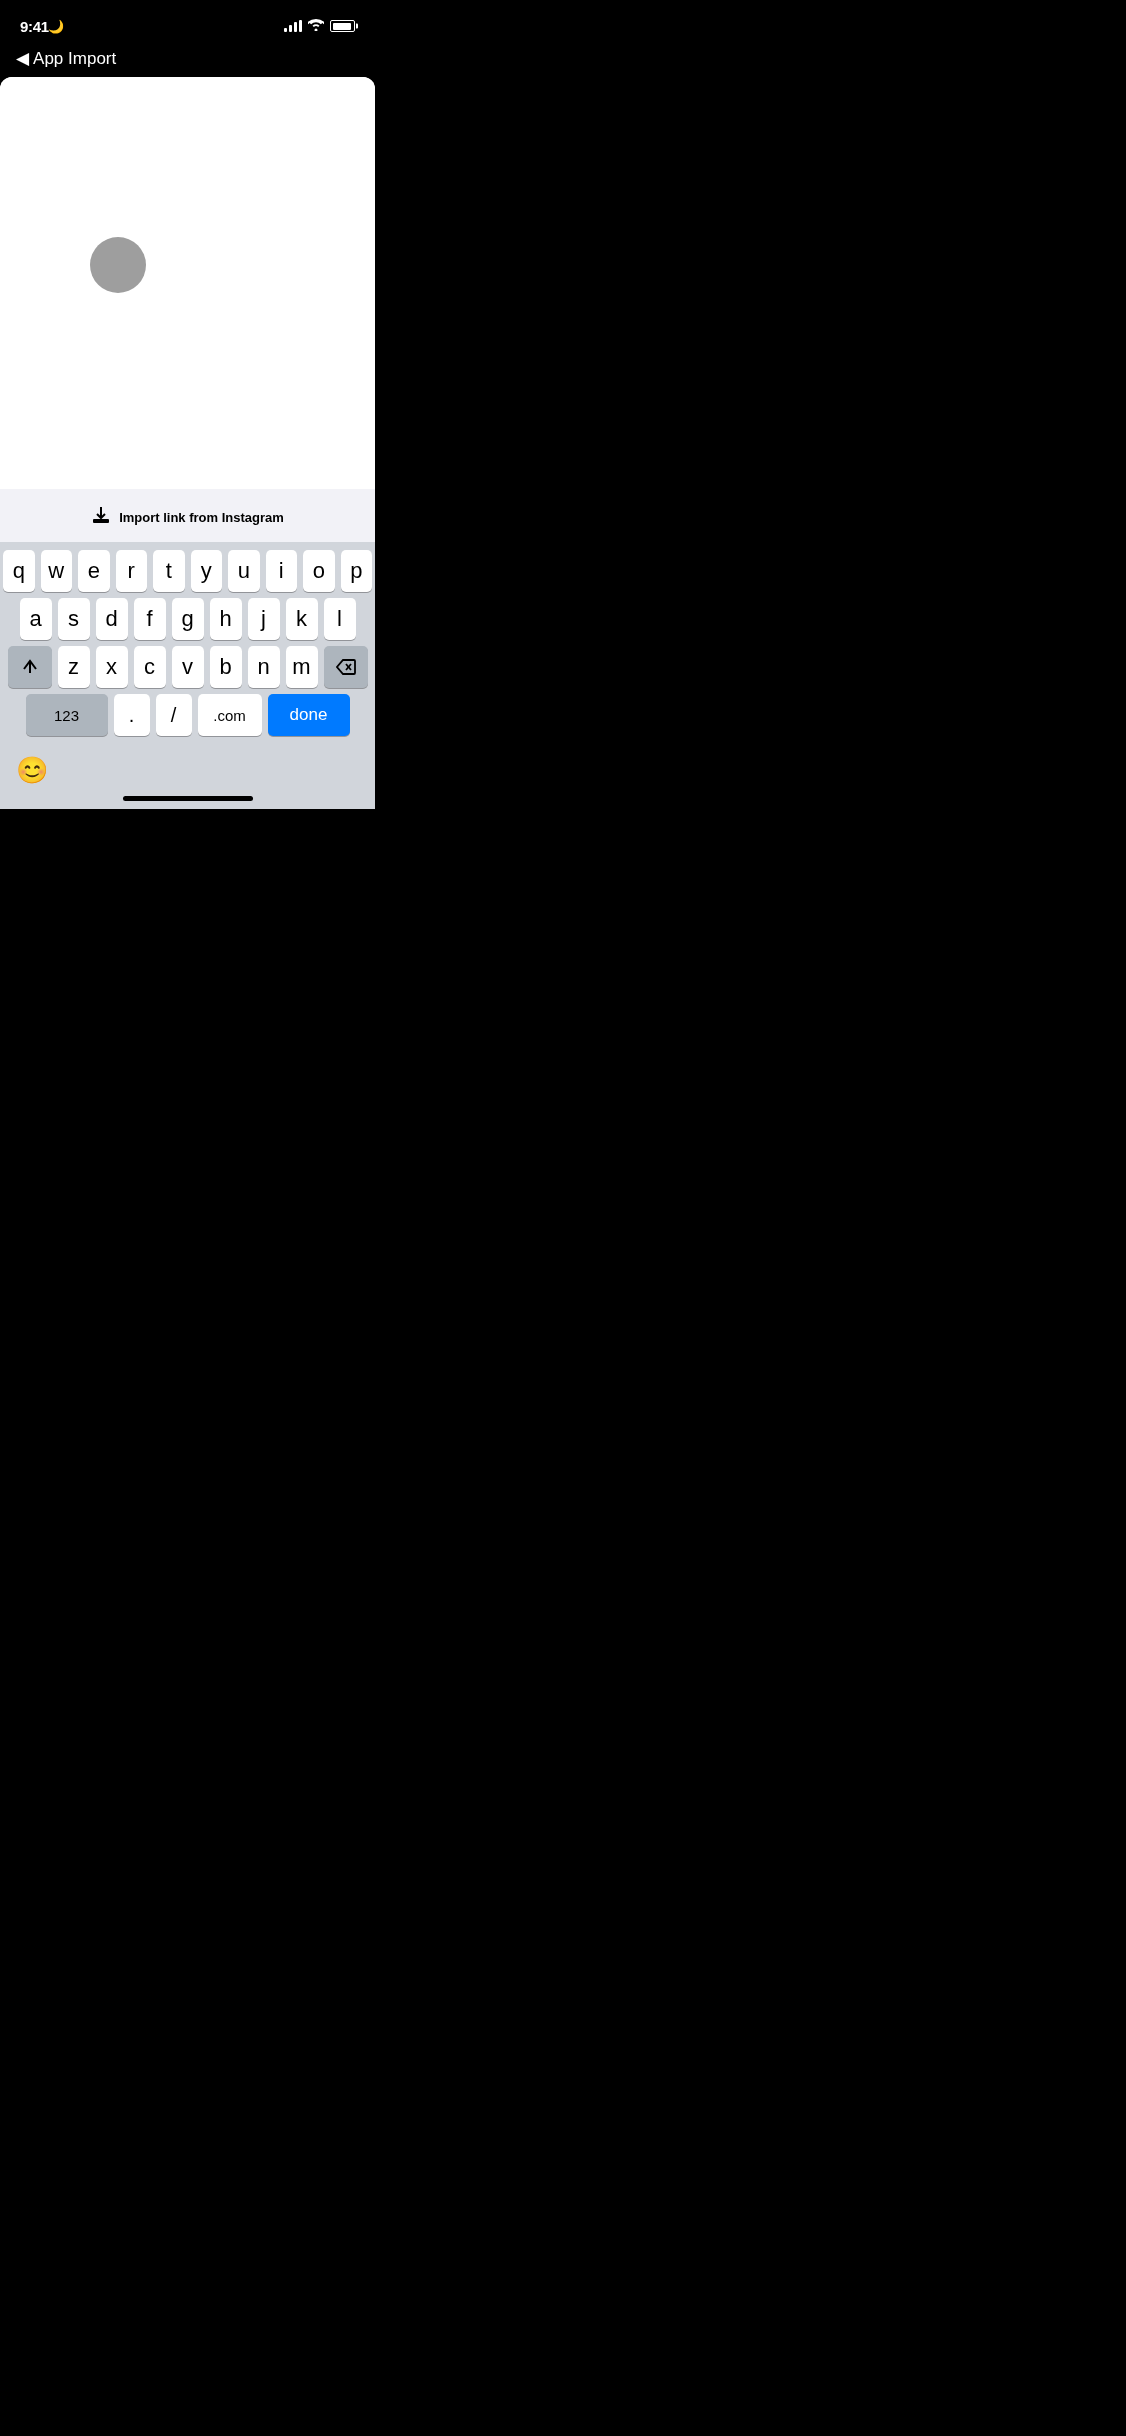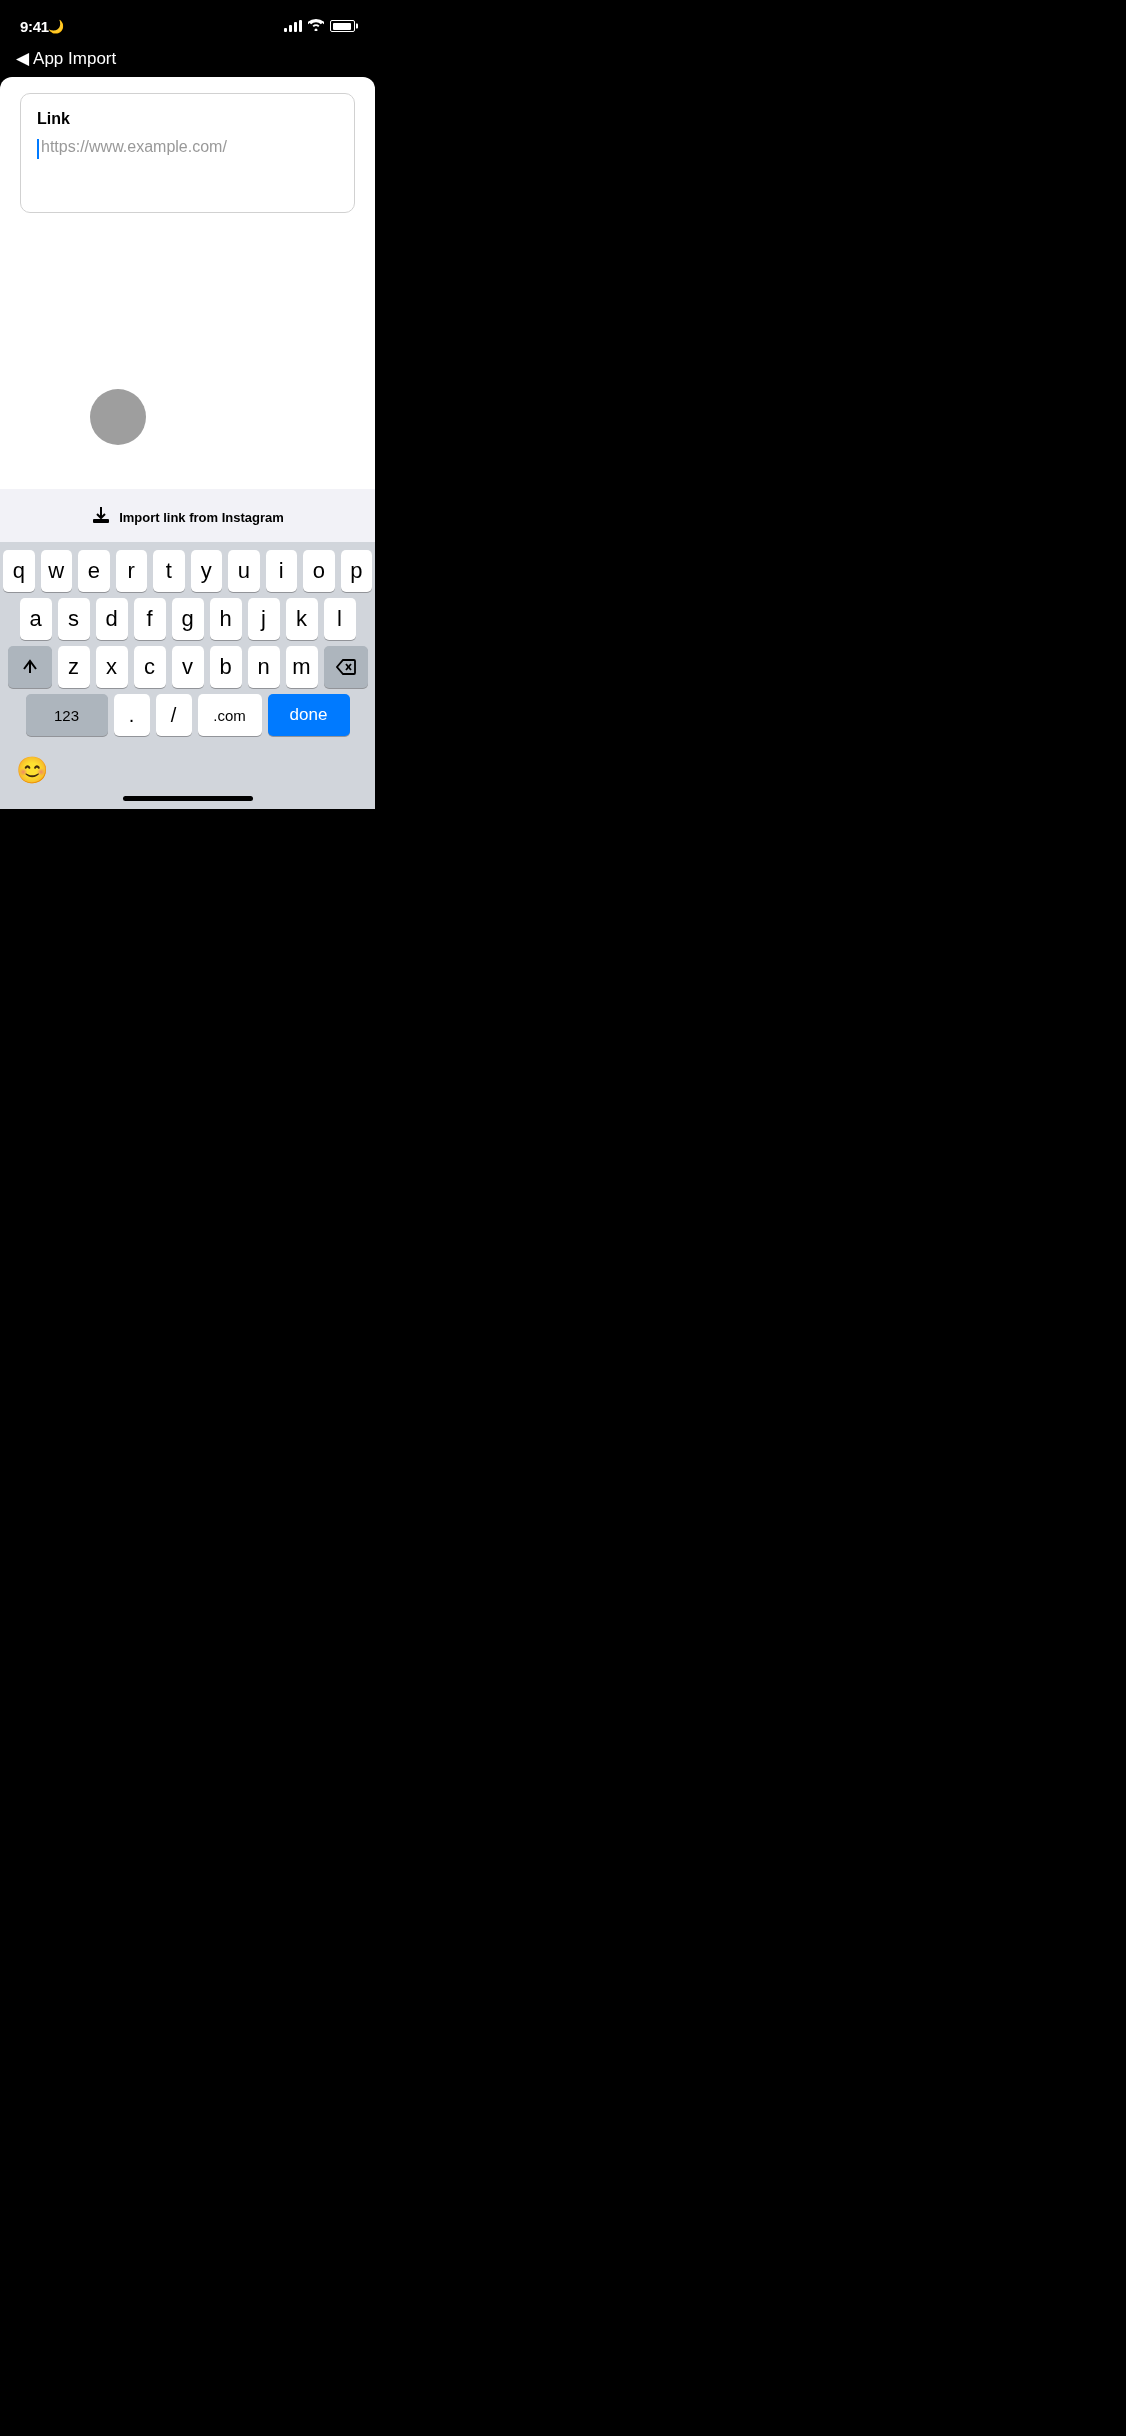--- a/index.html
+++ b/index.html
@@ -302,29 +302,20 @@
 </div>
 
 <div class="nav-back">
   <span class="nav-back-arrow">◀</span>
   <span class="nav-back-label">App Import</span>
 </div>
 
 <div class="modal-sheet">
 
 
-  <div class="link-box-container">
-    <div class="link-box">
-      <div class="link-label">Link</div>
-      <div class="link-input-row">
-        <div class="cursor-bar"></div>
-        <span class="link-placeholder">https://www.example.com/</span>
-      </div>
-    </div>
-  </div>
 
   <div class="white-space">
     <div class="gray-circle"></div>
   </div>
 
   <div class="import-link">
     <span class="import-icon">
       <svg width="20" height="20" viewBox="0 0 20 20" fill="none" stroke="black" stroke-width="2">
         <rect x="2" y="14" width="16" height="4" rx="1" fill="black" stroke="none"></rect>
         <line x1="10" y1="2" x2="10" y2="12"></line>

